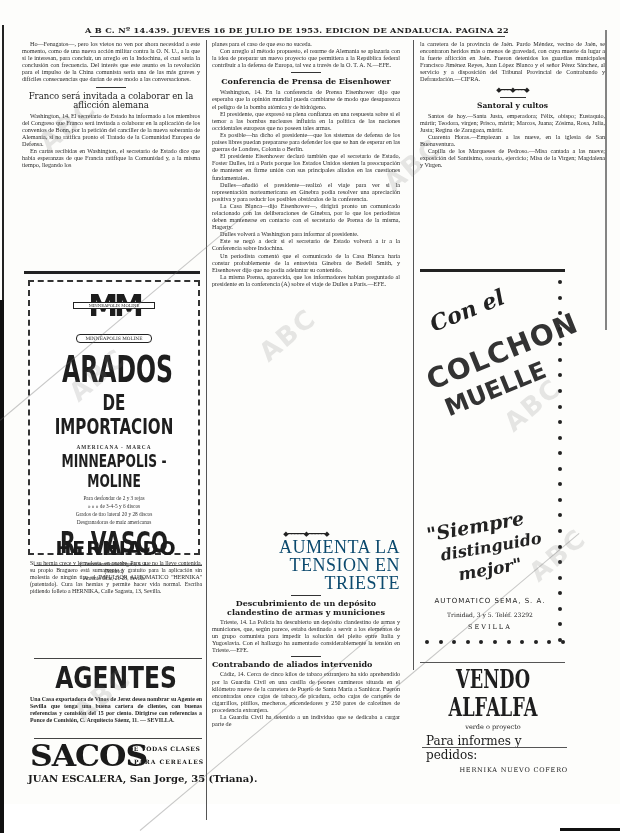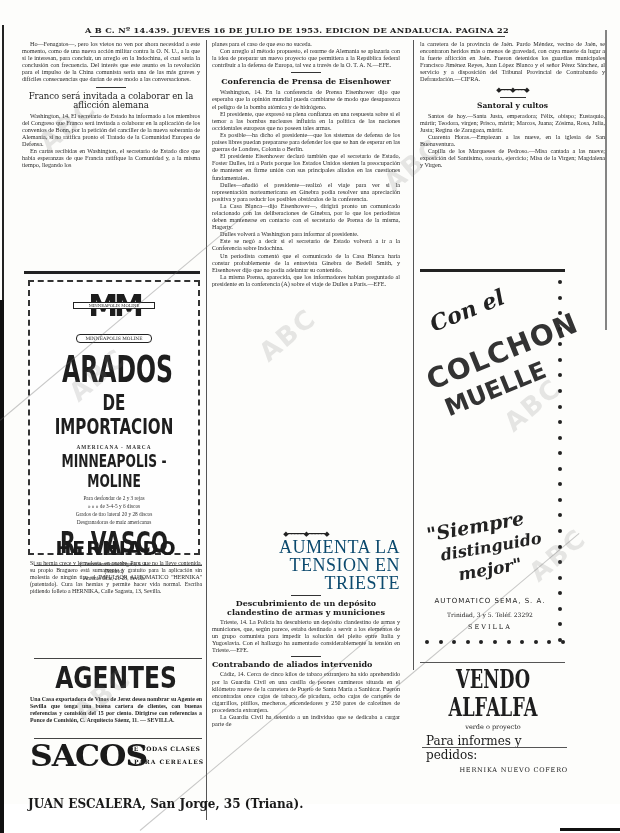--- a/index.html
+++ b/index.html
@@ -100,21 +100,21 @@
   <div style="position:absolute; left:30px; top:662px; width:172px;">
     <span class="big-cond" style="font-size:30px; line-height:32px; text-align:center; transform:scaleX(.78);">AGENTES</span>
     <div class="body-text" style="margin-top:2px; font-size:5.9px; line-height:7px; font-weight:bold;">Una Casa exportadora de Vinos de Jerez desea nombrar su Agente en Sevilla que tenga una buena cartera de clientes, con buenas referencias y comisión del 15 por ciento. Dirigirse con referencias a Ponce de Comisión, C. Arquitecto Sáenz, 11. — SEVILLA.</div>
   </div>
 
   <div style="position:absolute; left:34px; top:738px; width:168px; height:1px; background:#444;"></div>
   <div style="position:absolute; left:30px; top:740px; width:174px; height:44px;">
     <div style="position:absolute; left:0; top:0; font-family:'DejaVu Serif',serif; font-weight:bold; font-size:30px; line-height:32px; letter-spacing:-1px; transform:scaleX(1.05); transform-origin:left;">SACOS</div>
     <div style="position:absolute; left:98px; top:5px; font-size:6px; font-weight:bold; letter-spacing:.5px; white-space:nowrap;">DE TODAS CLASES</div>
     <div style="position:absolute; left:104px; top:18px; font-size:6px; font-weight:bold; letter-spacing:1px; white-space:nowrap;">PARA CEREALES</div>
-    <div style="position:absolute; left:-2px; top:33px; font-size:12px; font-weight:bold; white-space:nowrap;margin-top:24px;">JUAN ESCALERA, San Jorge, 35 (Triana).</div>
+    <div style="position:absolute; left:-2px; top:33px; font-size:10px; font-weight:bold; white-space:nowrap;">JUAN ESCALERA, San Jorge, 35 (Triana).</div>
   </div>
 
   <div class="col col2">
     <div class="body-text">
       <p style="text-indent:0">planes para el caso de que eso no suceda.</p>
       <p>Con arreglo al método propuesto, el rearme de Alemania se aplazaría con la idea de preparar un nuevo proyecto que permitiera a la República federal contribuir a la defensa de Europa, tal vez a través de la O. T. A. N.—EFE.</p>
     </div>
     <div class="short-rule"></div>
     <div class="headline-sm">Conferencia de Prensa de Eisenhower</div>
     <div class="body-text" style="margin-top:2px;">

